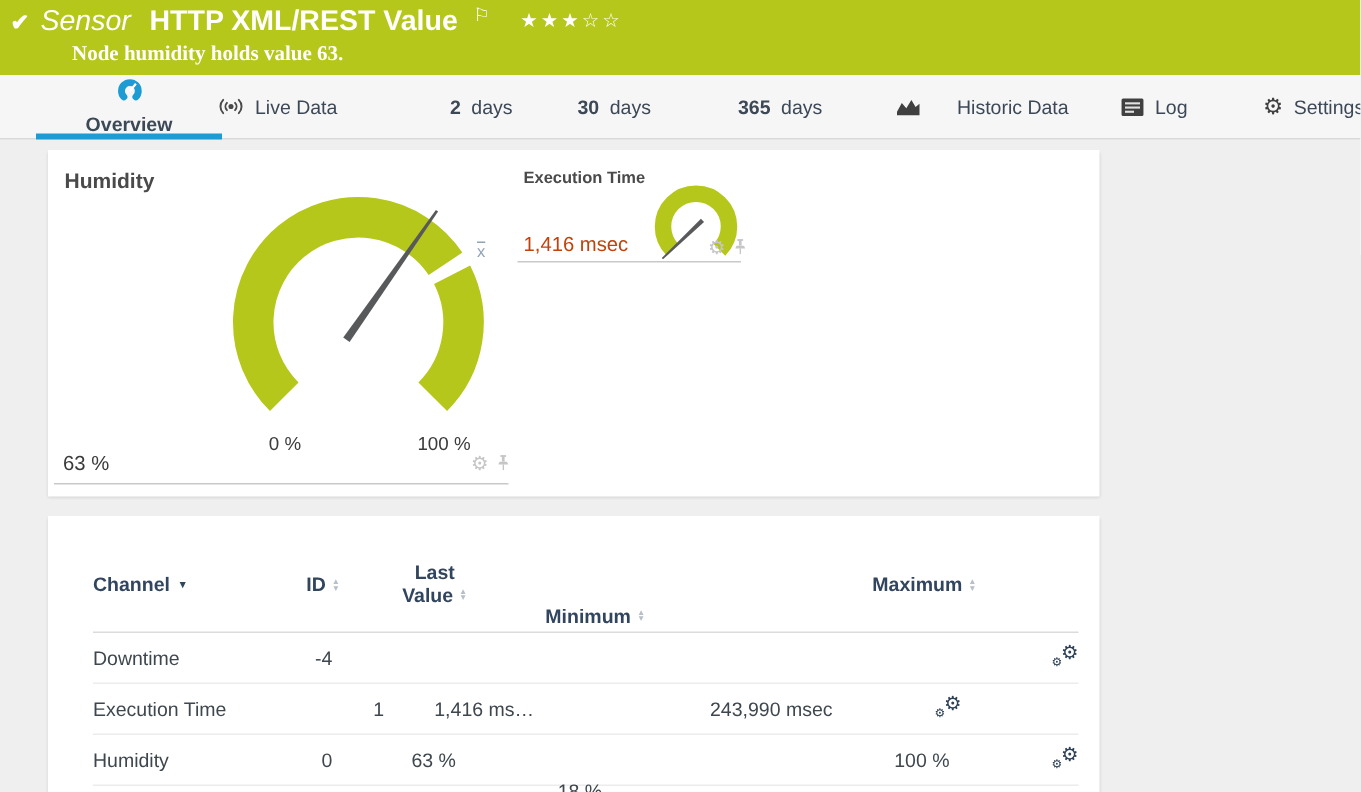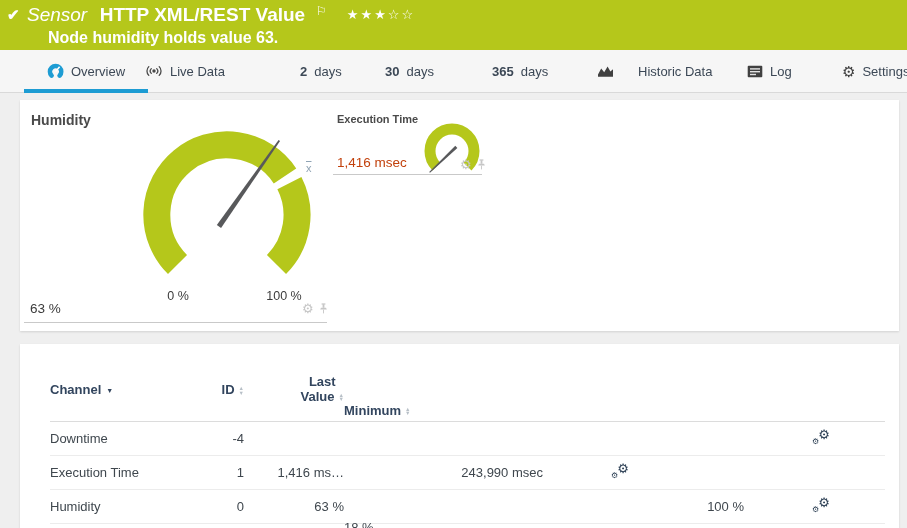--- a/index.html
+++ b/index.html
@@ -10,33 +10,33 @@
   }
 
   
   .sensor-header { position:absolute; left:0; top:0; width:907px; height:50px; background:#b5c71b; color:#fff; }
   .check { position:absolute; left:7px; top:6px; font-size:15px; font-weight:bold; }
   .title-line { position:absolute; left:27px; top:4px; white-space:nowrap; }
   .kind { font-style:italic; font-size:19px; }
   .sensor-title { font-weight:bold; font-size:19px; margin-left:8px; }
   .flag { font-size:12px; position:relative; top:-6px; margin-left:6px; cursor:pointer; }
   .stars { margin-left:16px; font-size:13px; letter-spacing:2px; position:relative; top:-2px; cursor:pointer; }
-  .subtitle { position:absolute; left:48px; top:29px; font-size:16px; font-weight:bold; }
+  .subtitle { position:absolute; left:48px; top:29px; font-size:14px; font-weight:bold;font-family:Liberation Serif, serif; }
 
   
   .tabbar { position:absolute; left:0; top:50px; width:907px; height:43px; background:#f6f6f6; border-bottom:1px solid #d9d9d9; }
   .tab { position:absolute; top:0; height:42px; display:flex; align-items:center; gap:7px; font-size:13px; color:#3c4856; cursor:pointer; }
   .tab .tab-icon { display:inline-flex; }
   .tab-num { font-weight:bold; }
-  .tab.active { font-weight:normal; }
+  .tab.active { font-weight:bold;flex-direction:column; }
   .active-underline { position:absolute; left:24px; bottom:-1px; width:124px; height:4px; background:#1d9cd3; }
   .gear-glyph { font-size:15px; color:#404040; font-style:normal; line-height:1; }
 
   
-  .panel { position:absolute; left:20px; width:879px; background:#fff; box-shadow:0 1px 2px rgba(0,0,0,.12); }
+  .panel { position:absolute; left:32px; width:701px; background:#fff; box-shadow:0 1px 2px rgba(0,0,0,.12); }
   .panel-gauges { top:100px; height:231px; }
   .panel-table  { top:344px; height:184px; }
 
   
   .hum-title { position:absolute; left:11px; top:12px; font-size:14px; font-weight:bold; color:#4a4a4a; }
   .gauge-big { position:absolute; left:107px; top:19px; }
   .arc { fill:none; stroke:#b5c71b; stroke-width:27; }
   .arc-mini { fill:none; stroke:#b5c71b; stroke-width:11; }
   .needle { fill:#58595b; }
   .avg-marker { position:absolute; left:286px; top:62px; font-size:11px; color:#8fa3b4; text-decoration:overline; }
@@ -57,21 +57,21 @@
   .gauge-mini { position:absolute; left:399px; top:18px; }
   .exec-value { position:absolute; left:317px; top:55px; font-size:13.5px; color:#c2410c; }
 
   
   .ch-table { padding:0 14px 0 30px; }
   .t-head { display:flex; align-items:center; height:78px; padding-top:14px; border-bottom:1px solid #dcdcdc; color:#32455e; font-weight:bold; font-size:13px; }
   .t-row { display:flex; align-items:center; height:34px; border-bottom:1px solid #ececec; font-size:13px; color:#3f474e; }
   .col-channel { width:140px; text-align:left; }
   .col-id { width:54px; text-align:right; }
   .col-last { width:100px; text-align:right; }
-  .col-min { width:201px; text-align:left;margin-top:41px; }
+  .col-min { width:201px; text-align:center;margin-top:41px; }
   .col-max { width:199px; text-align:right; }
   .col-actions { flex:1; padding-left:68px; }
   .sort { display:inline-flex; flex-direction:column; font-size:5.5px; line-height:4.5px; color:#b7bfc7; margin-left:4px; vertical-align:middle; cursor:pointer; font-style:normal; }
   .caret { font-size:7px; color:#32455e; margin-left:5px; vertical-align:middle; cursor:pointer; }
   .lv { display:inline-flex; flex-direction:column; align-items:center; float:right; line-height:1.15; }
   .lv .lv2 { white-space:nowrap; }
   .gears { position:relative; display:inline-block; width:18px; height:16px; color:#2e4156; cursor:pointer; }
   .gears .g-big { position:absolute; right:0; top:-2px; font-size:13px; font-style:normal; }
   .gears .g-small { position:absolute; left:0; bottom:-1px; font-size:8px; font-style:normal; }
   .header-cell { cursor:pointer; }
@@ -226,20 +226,26 @@
                   <i>▼</i>
                 </span></span>
           </span>
         </div>
         <div class="col-min header-cell">
           <span>Minimum</span><span class="sort">
               <i>▲</i>
               <i>▼</i>
             </span>
         </div>
+        <div class="col-max header-cell">
+          <span>Maximum</span><span class="sort">
+              <i>▲</i>
+              <i>▼</i>
+            </span>
+        </div>
         <div class="col-actions"></div>
       </div>
 
       <div class="t-row">
         <div class="col-channel">Downtime</div>
         <div class="col-id">-4</div>
         <div class="col-last"></div>
         <div class="col-min"></div>
         <div class="col-max"></div>
         <div class="col-actions">

